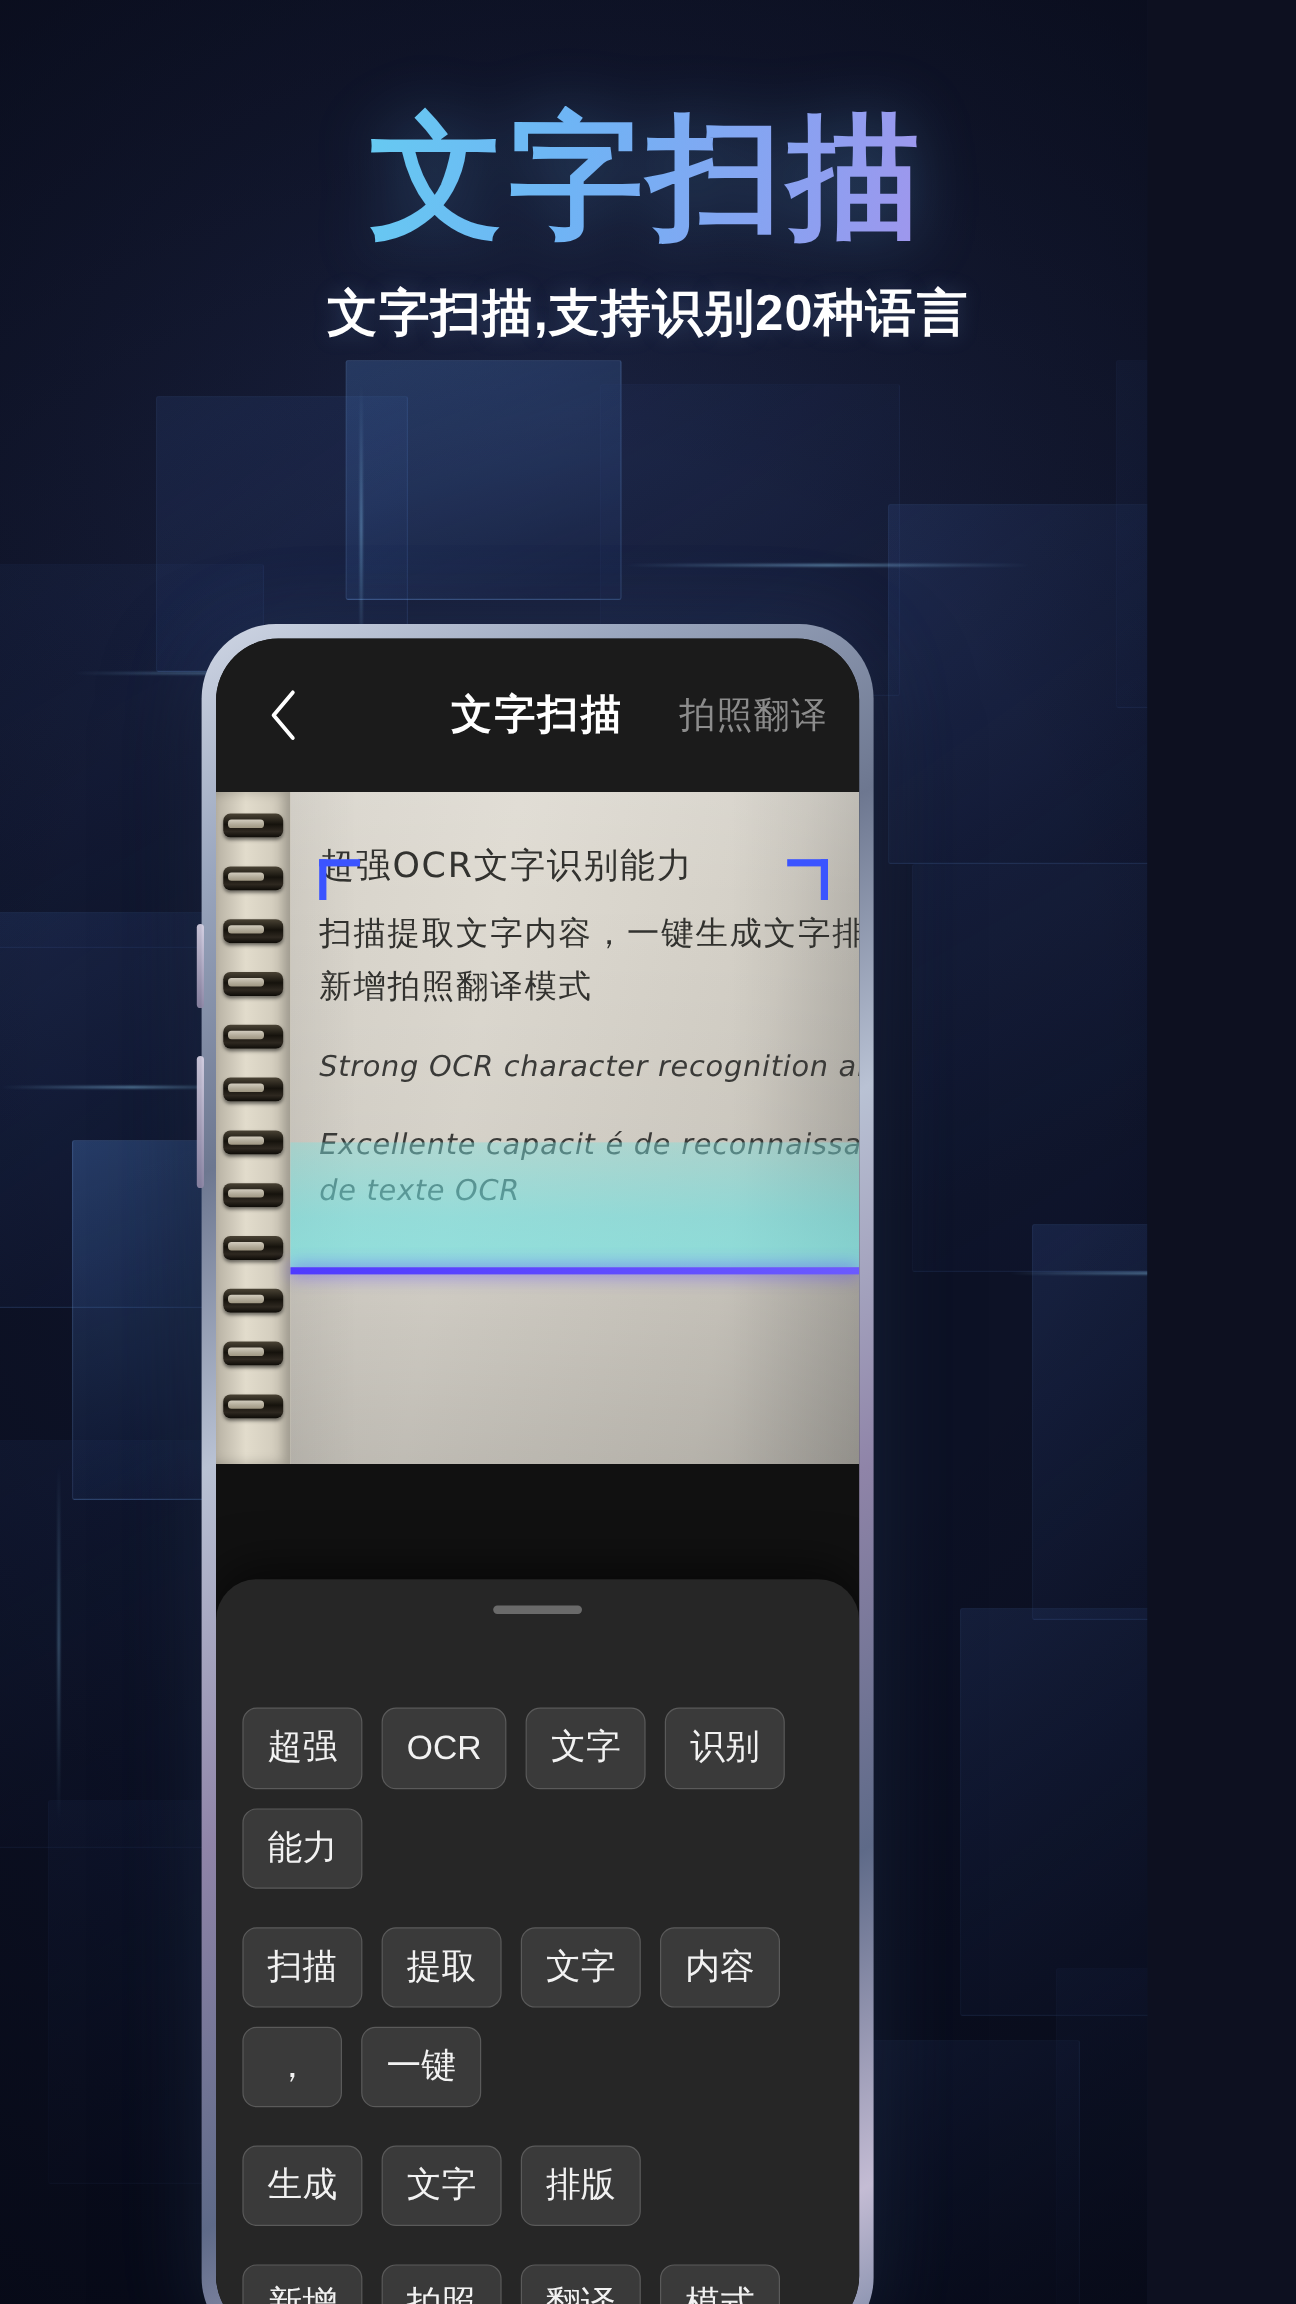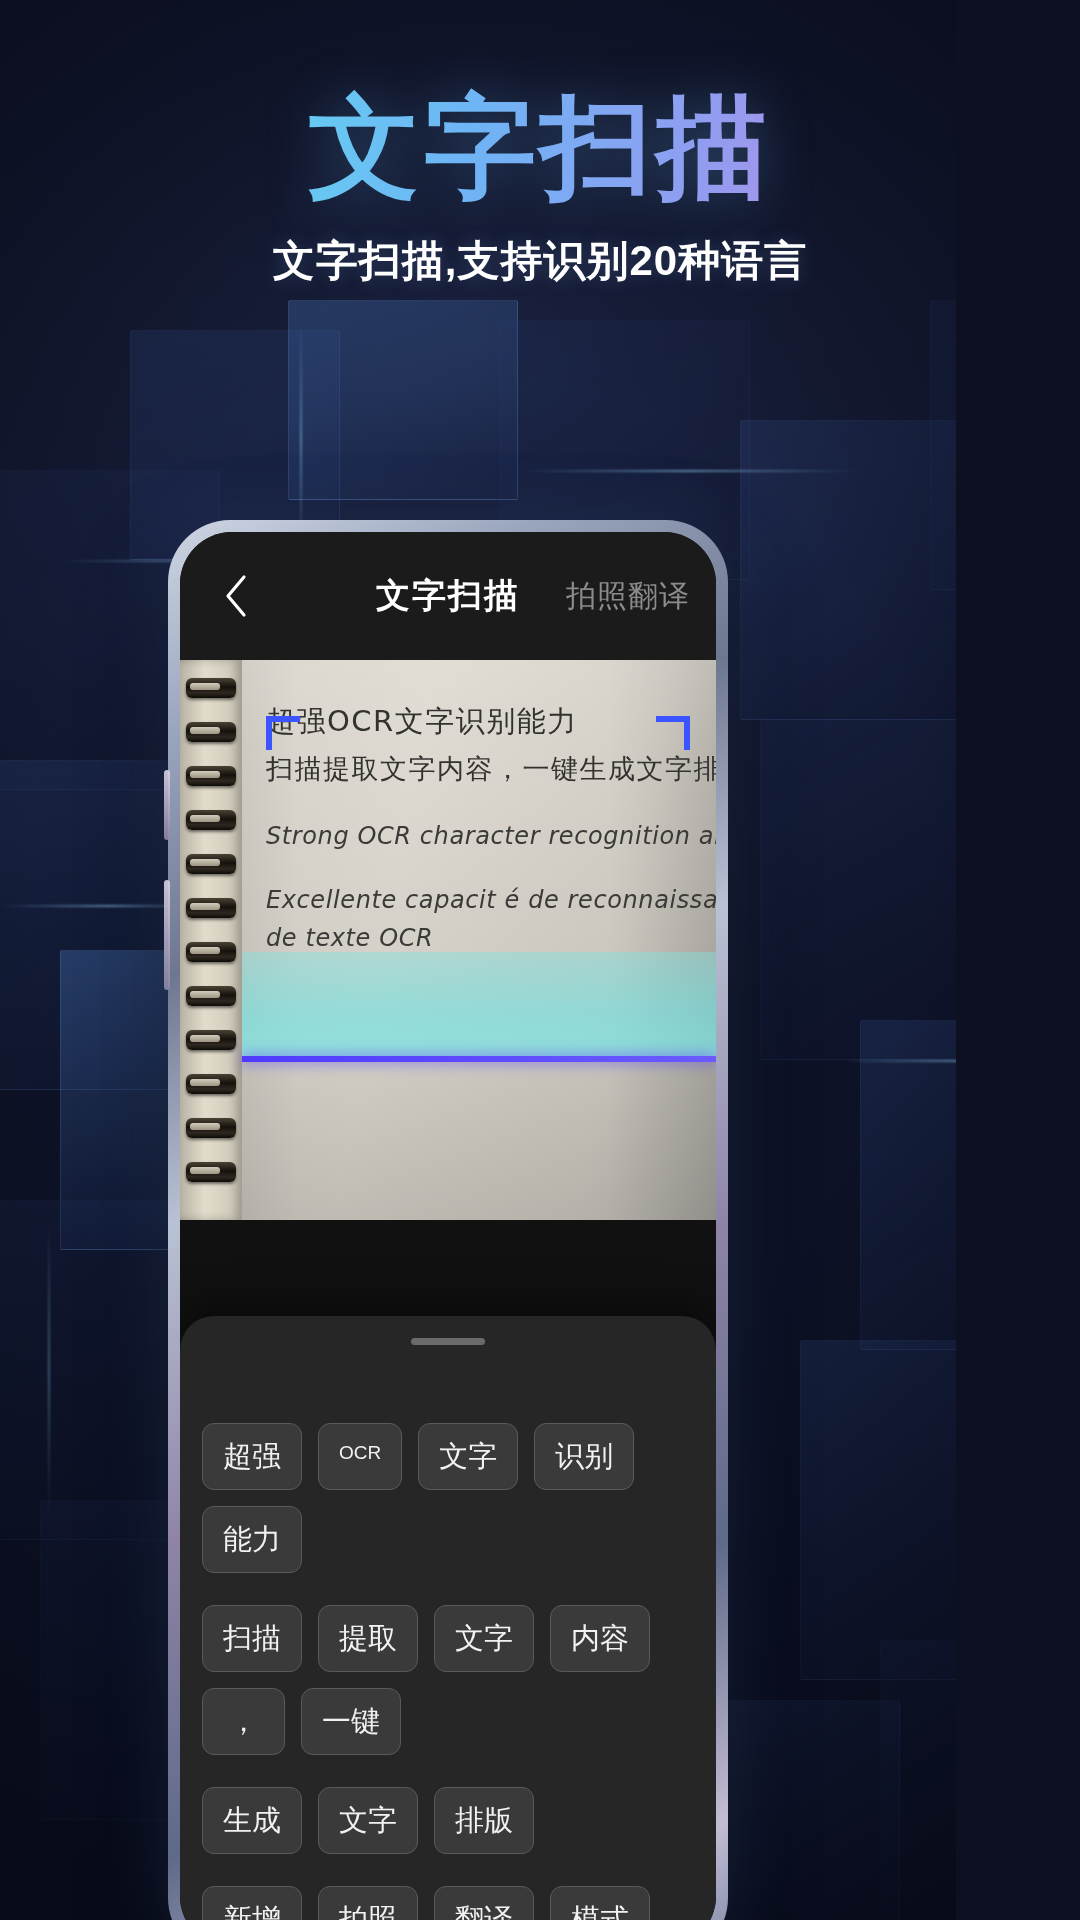--- a/index.html
+++ b/index.html
@@ -196,21 +196,21 @@
     color: #2c2c2c;
     font-family: "DejaVu Sans", sans-serif;
   }
   .hw-cn {
     font-size: 27px;
     line-height: 1.62;
     letter-spacing: 1.5px;
     color: #32322f;
     white-space: nowrap;
   }
-  .hw-cn.first { font-size: 29px; margin-bottom: 2px; }
+  .hw-cn.first { font-size: 29px; margin-bottom: 12px; }
   .hw-en {
     font-size: 24px;
     line-height: 1.6;
     letter-spacing: 0.6px;
     color: #3a3a38;
     font-style: italic;
     white-space: nowrap;
   }
   .gap { height: 26px; }
 
@@ -272,21 +272,21 @@
   .chip {
     background: #3a3a3a;
     border: 1px solid #5a5a5a;
     border-radius: 12px;
     color: #f2f2f2;
     font-size: 29px;
     line-height: 1;
     padding: 18px 20px;
     white-space: nowrap;
   }
-  .chip.latin { font-size: 19px; padding: 19px 20px; }
+  .chip.latin { font-size: 28px; padding: 19px 20px; }
   .chip.punct { padding-left: 26px; padding-right: 26px; }
   .row-break { flex-basis: 100%; height: 0; }
 
   
   .side-btn {
     position: absolute;
     left: -4px;
     width: 6px;
     border-radius: 3px;
     background: linear-gradient(180deg, #d9d3e6, #8f87a6);
@@ -363,20 +363,21 @@
           <div class="ring" style="top:326px;"></div>
           <div class="ring" style="top:370px;"></div>
           <div class="ring" style="top:414px;"></div>
           <div class="ring" style="top:458px;"></div>
           <div class="ring" style="top:502px;"></div>
         </div>
 
         <div id="doc-text">
           <div class="hw-cn first">超强OCR文字识别能力</div>
           <div class="hw-cn">扫描提取文字内容，一键生成文字排版</div>
+          <div class="hw-cn">新增拍照翻译模式</div>
           <div class="gap"></div>
           <div class="hw-en">Strong OCR character recognition ability</div>
           <div class="gap"></div>
           <div class="hw-en">Excellente capacit é  de reconnaissance</div>
           <div class="hw-en">de texte OCR</div>
         </div>
 
         <div id="highlight-band"></div>
         <div id="scan-line"></div>
 

